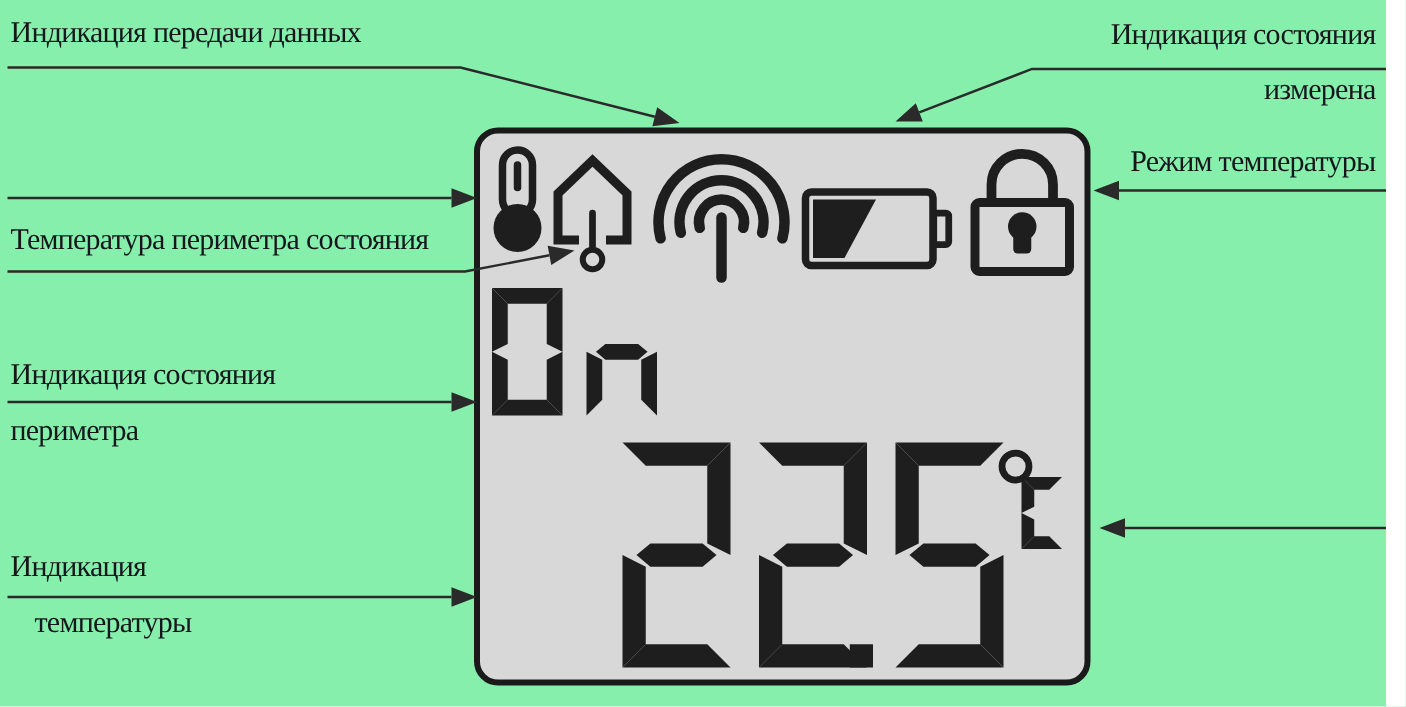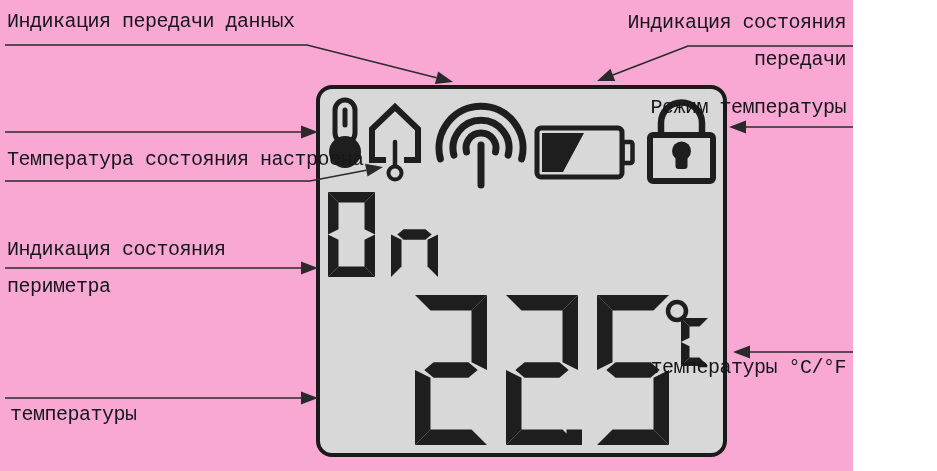--- a/index.html
+++ b/index.html
@@ -1,18 +1,18 @@
 <!DOCTYPE html>
 <html style="--display-bg: #d8d8d8; --display-border: #1a1a1a; --icon: #1e1e1e; --label: #16161d; --arrow: #2a2a2a;"><head>
 <meta charset="utf-8">
 <style>
   html,body{margin:0;padding:0;background:#fff;}
   .canvas{
-    position:relative;width:853px;height:471px;background:#f9a8d4;overflow:hidden;
-    font-family:Liberation Mono, monospace;
+    position:relative;width:924px;height:471px;background:#86efac;overflow:hidden;
+    font-family:Liberation Serif, serif;
   }
   .lbl{
     position:absolute;
     font-size:20px;line-height:24px;letter-spacing:-0.5px;
     color:var(--label,#16161d);
     white-space:nowrap;z-index:2;
   }
   .lbl.right{text-align:right;}
   .lcd{
     position:absolute;left:316px;top:85px;width:411px;height:372px;
@@ -24,27 +24,27 @@
   #lcd-svg{position:absolute;left:-4px;top:-4px;color:var(--icon,#1e1e1e);}
   #overlay{position:absolute;left:0;top:0;z-index:5;pointer-events:none;}
 </style>
 </head>
 <body>
 
 <div class="canvas">
 
   <div class="lbl" style="left:7px;top:10px">Индикация передачи данных</div>
   <div class="lbl right" style="right:7px;top:11px">Индикация состояния</div>
-  <div class="lbl right" style="right:7px;top:48px">передачи</div>
-  <div class="lbl" style="left:7px;top:148px">Температура состояния настроена</div>
+  <div class="lbl right" style="right:7px;top:48px">измерена</div>
+  <div class="lbl" style="left:7px;top:148px">Температура периметра состояния</div>
   <div class="lbl right" style="right:7px;top:96px">Режим температуры</div>
   <div class="lbl" style="left:7px;top:238px">Индикация состояния</div>
   <div class="lbl" style="left:7px;top:275px">периметра</div>
-  <div class="lbl right" style="right:7px;top:356px">температуры °C/°F</div>
-  <div class="lbl" style="left:10px;top:403px">температуры</div>
+  <div class="lbl" style="left:7px;top:366px">Индикация</div>
+  <div class="lbl" style="left:23px;top:403px">температуры</div>
 
   <div class="lcd">
     <svg id="lcd-svg" width="411" height="372" viewBox="0 0 411 372" overflow="visible">
 
       <g fill="none" stroke="currentColor">
         <rect x="19" y="15" width="20" height="43" rx="10" stroke-width="5"></rect>
         <line x1="29" y1="25" x2="29" y2="40" stroke-width="5" stroke-linecap="round"></line>
         <circle cx="29" cy="67" r="16" fill="currentColor" stroke="none"></circle>
       </g>
 

